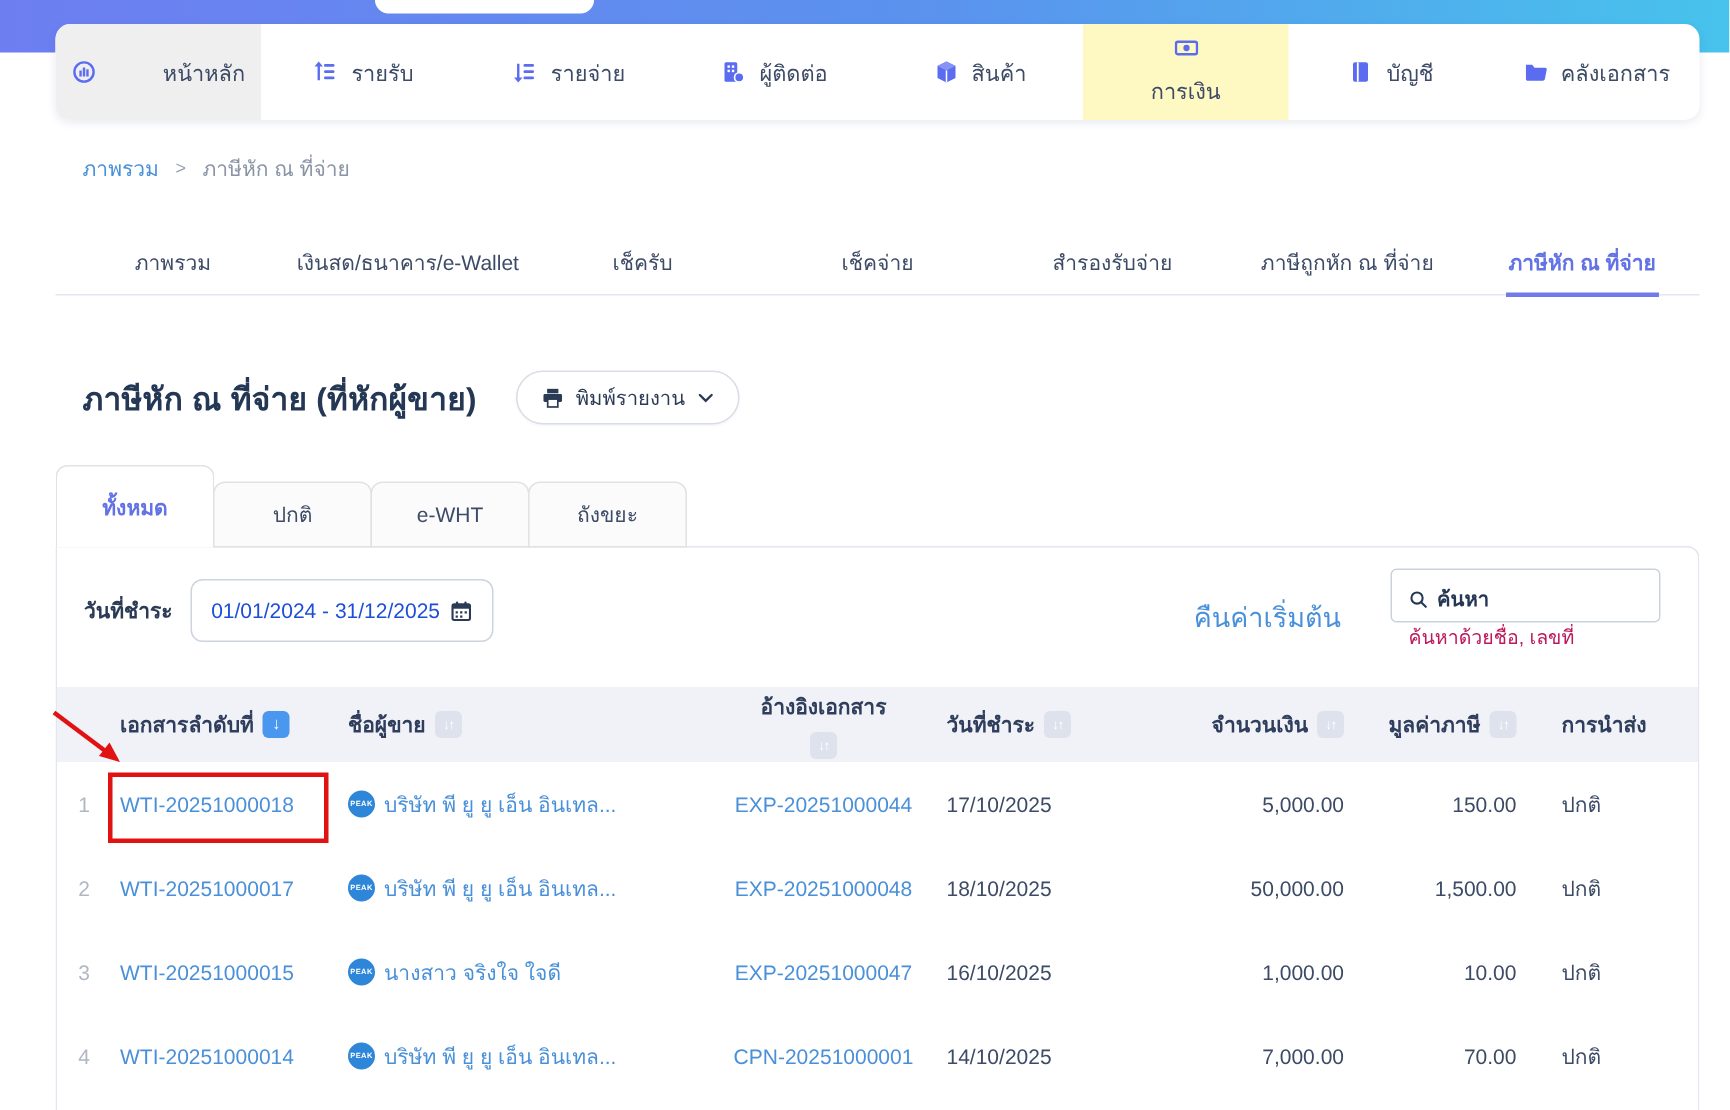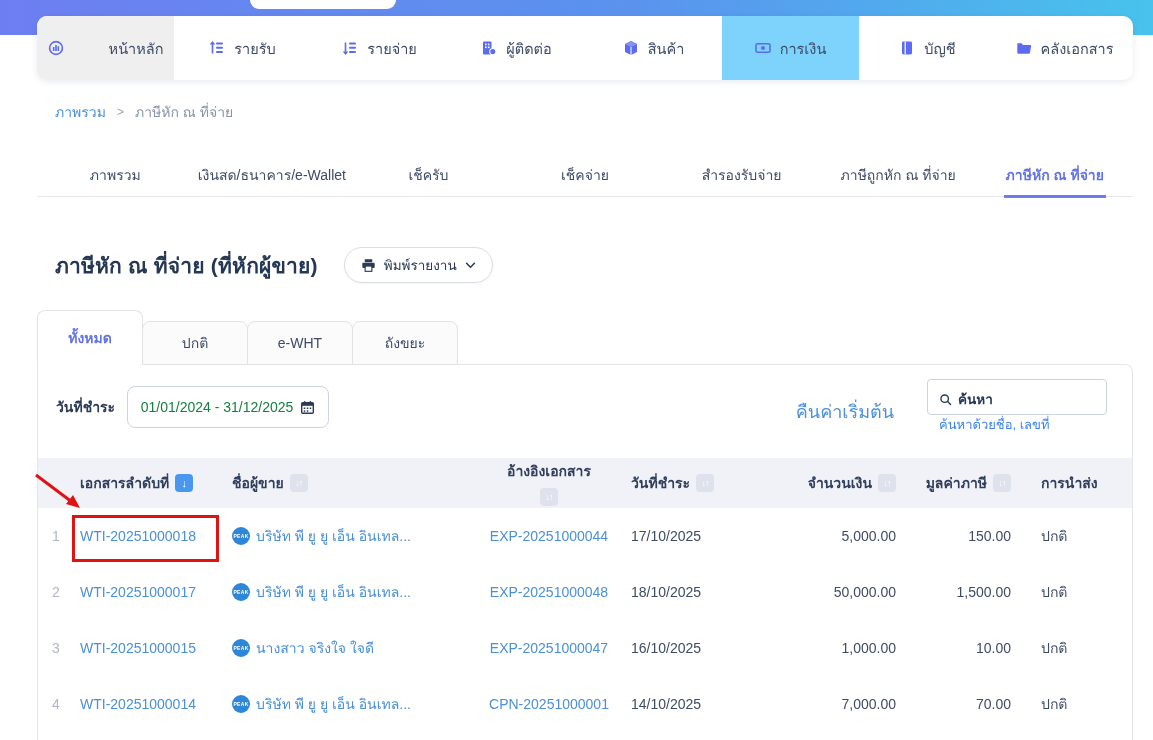--- a/index.html
+++ b/index.html
@@ -11,21 +11,21 @@
   .top-strip{position:absolute;left:0;top:0;width:1153px;height:35px;
     background:linear-gradient(90deg,#6d7ef1 0%,#5a93ee 55%,#47c3ec 100%);}
   .top-notch{position:absolute;left:250px;top:0;width:146px;height:9px;background:#fff;border-radius:0 0 10px 10px;}
   
   .nav-card{position:absolute;left:37px;top:16px;width:1096px;height:64px;background:#fff;
     border-radius:10px;display:flex;box-shadow:0 2px 6px rgba(40,60,120,.10);z-index:2;}
   .nav-item{flex:1;display:flex;align-items:center;justify-content:center;gap:9px;
     font-size:14.5px;color:#3d4b66;cursor:pointer;white-space:nowrap;}
   .nav-item svg{width:16px;height:16px;flex:0 0 auto;}
   .nav-item.first{background:#efefef;border-radius:10px 0 0 10px;gap:45px;}
-  .nav-item.current{background:#7dd3fc;}
+  .nav-item.current{background:#fef9c3;flex-direction:column;}
   
   .breadcrumb{position:absolute;left:55px;top:101px;font-size:14px;display:flex;gap:11px;align-items:center;}
   .bc-link{color:#4a90d9;cursor:pointer;}
   .bc-sep{color:#9aa3b2;font-size:12px;}
   .bc-cur{color:#8a94a6;}
   
   .sec-tabs{position:absolute;left:37px;top:150px;width:1096px;height:47px;display:flex;
     border-bottom:1px solid #e4e7ef;box-sizing:border-box;}
   .sec-tab{flex:1;text-align:center;padding-top:14px;box-sizing:border-box;font-size:14px;cursor:pointer;}
   .sec-tab span{display:inline-block;padding:0 2px 12px;}
@@ -43,26 +43,26 @@
     background:#fbfbfb;border:1px solid #e2e2e2;border-radius:8px 8px 0 0;margin-right:-1px;
     box-sizing:border-box;color:#3d4b66;cursor:pointer;}
   .f-tab.active{height:55px;background:#fff;border-bottom:none;color:#6372e5;font-weight:700;z-index:4;}
   
   .panel{position:absolute;left:37px;top:364px;width:1094px;height:376px;background:#fff;
     border:1px solid #e3e6ee;border-bottom:none;border-radius:0 8px 0 0;box-sizing:content-box;z-index:1;}
   
   .date-filter{position:absolute;left:18px;top:21px;display:flex;align-items:center;gap:12px;}
   .date-label{font-size:14px;font-weight:700;color:#2b3a55;}
   .date-input{width:200px;height:40px;border:1px solid #cdd4e0;border-radius:8px;display:flex;
-    align-items:center;justify-content:center;gap:7px;font-size:14px;color:#15803d;cursor:pointer;background:#fff;}
+    align-items:center;justify-content:center;gap:7px;font-size:14px;color:#1d4ed8;cursor:pointer;background:#fff;}
   .reset-link{position:absolute;right:238px;top:32px;font-size:18px;color:#4a90d9;cursor:pointer;}
   .search-box{position:absolute;right:25px;top:14px;width:180px;height:36px;border:1px solid #ccd2dc;
     border-radius:4px;box-sizing:border-box;padding:8px 11px;cursor:text;background:#fff;}
   .search-line1{display:flex;align-items:center;gap:6px;font-size:13.5px;font-weight:700;color:#243755;}
-  .search-ph{font-size:13px;color:#3b82f6;margin-top:4px;white-space:nowrap;overflow:hidden;}
+  .search-ph{font-size:13px;color:#be185d;margin-top:4px;white-space:nowrap;overflow:hidden;}
   
   .thead{position:absolute;left:0;top:93px;width:100%;height:50px;background:#f0f2f7;display:flex;
     align-items:center;font-size:14px;font-weight:700;color:#2f3e5c;}
   .tbody{position:absolute;left:0;top:143px;width:100%;}
   .trow{display:flex;align-items:center;height:56px;font-size:14px;}
   .cell{box-sizing:border-box;display:flex;align-items:center;gap:6px;}
   .c-num{width:36px;justify-content:center;color:#b0b7c3;}
   .c-doc{width:150px;padding-left:6px;}
   .c-sup{width:243px;padding-left:8px;}
   .c-ref{width:160px;padding-left:4px;flex-direction:column;}

